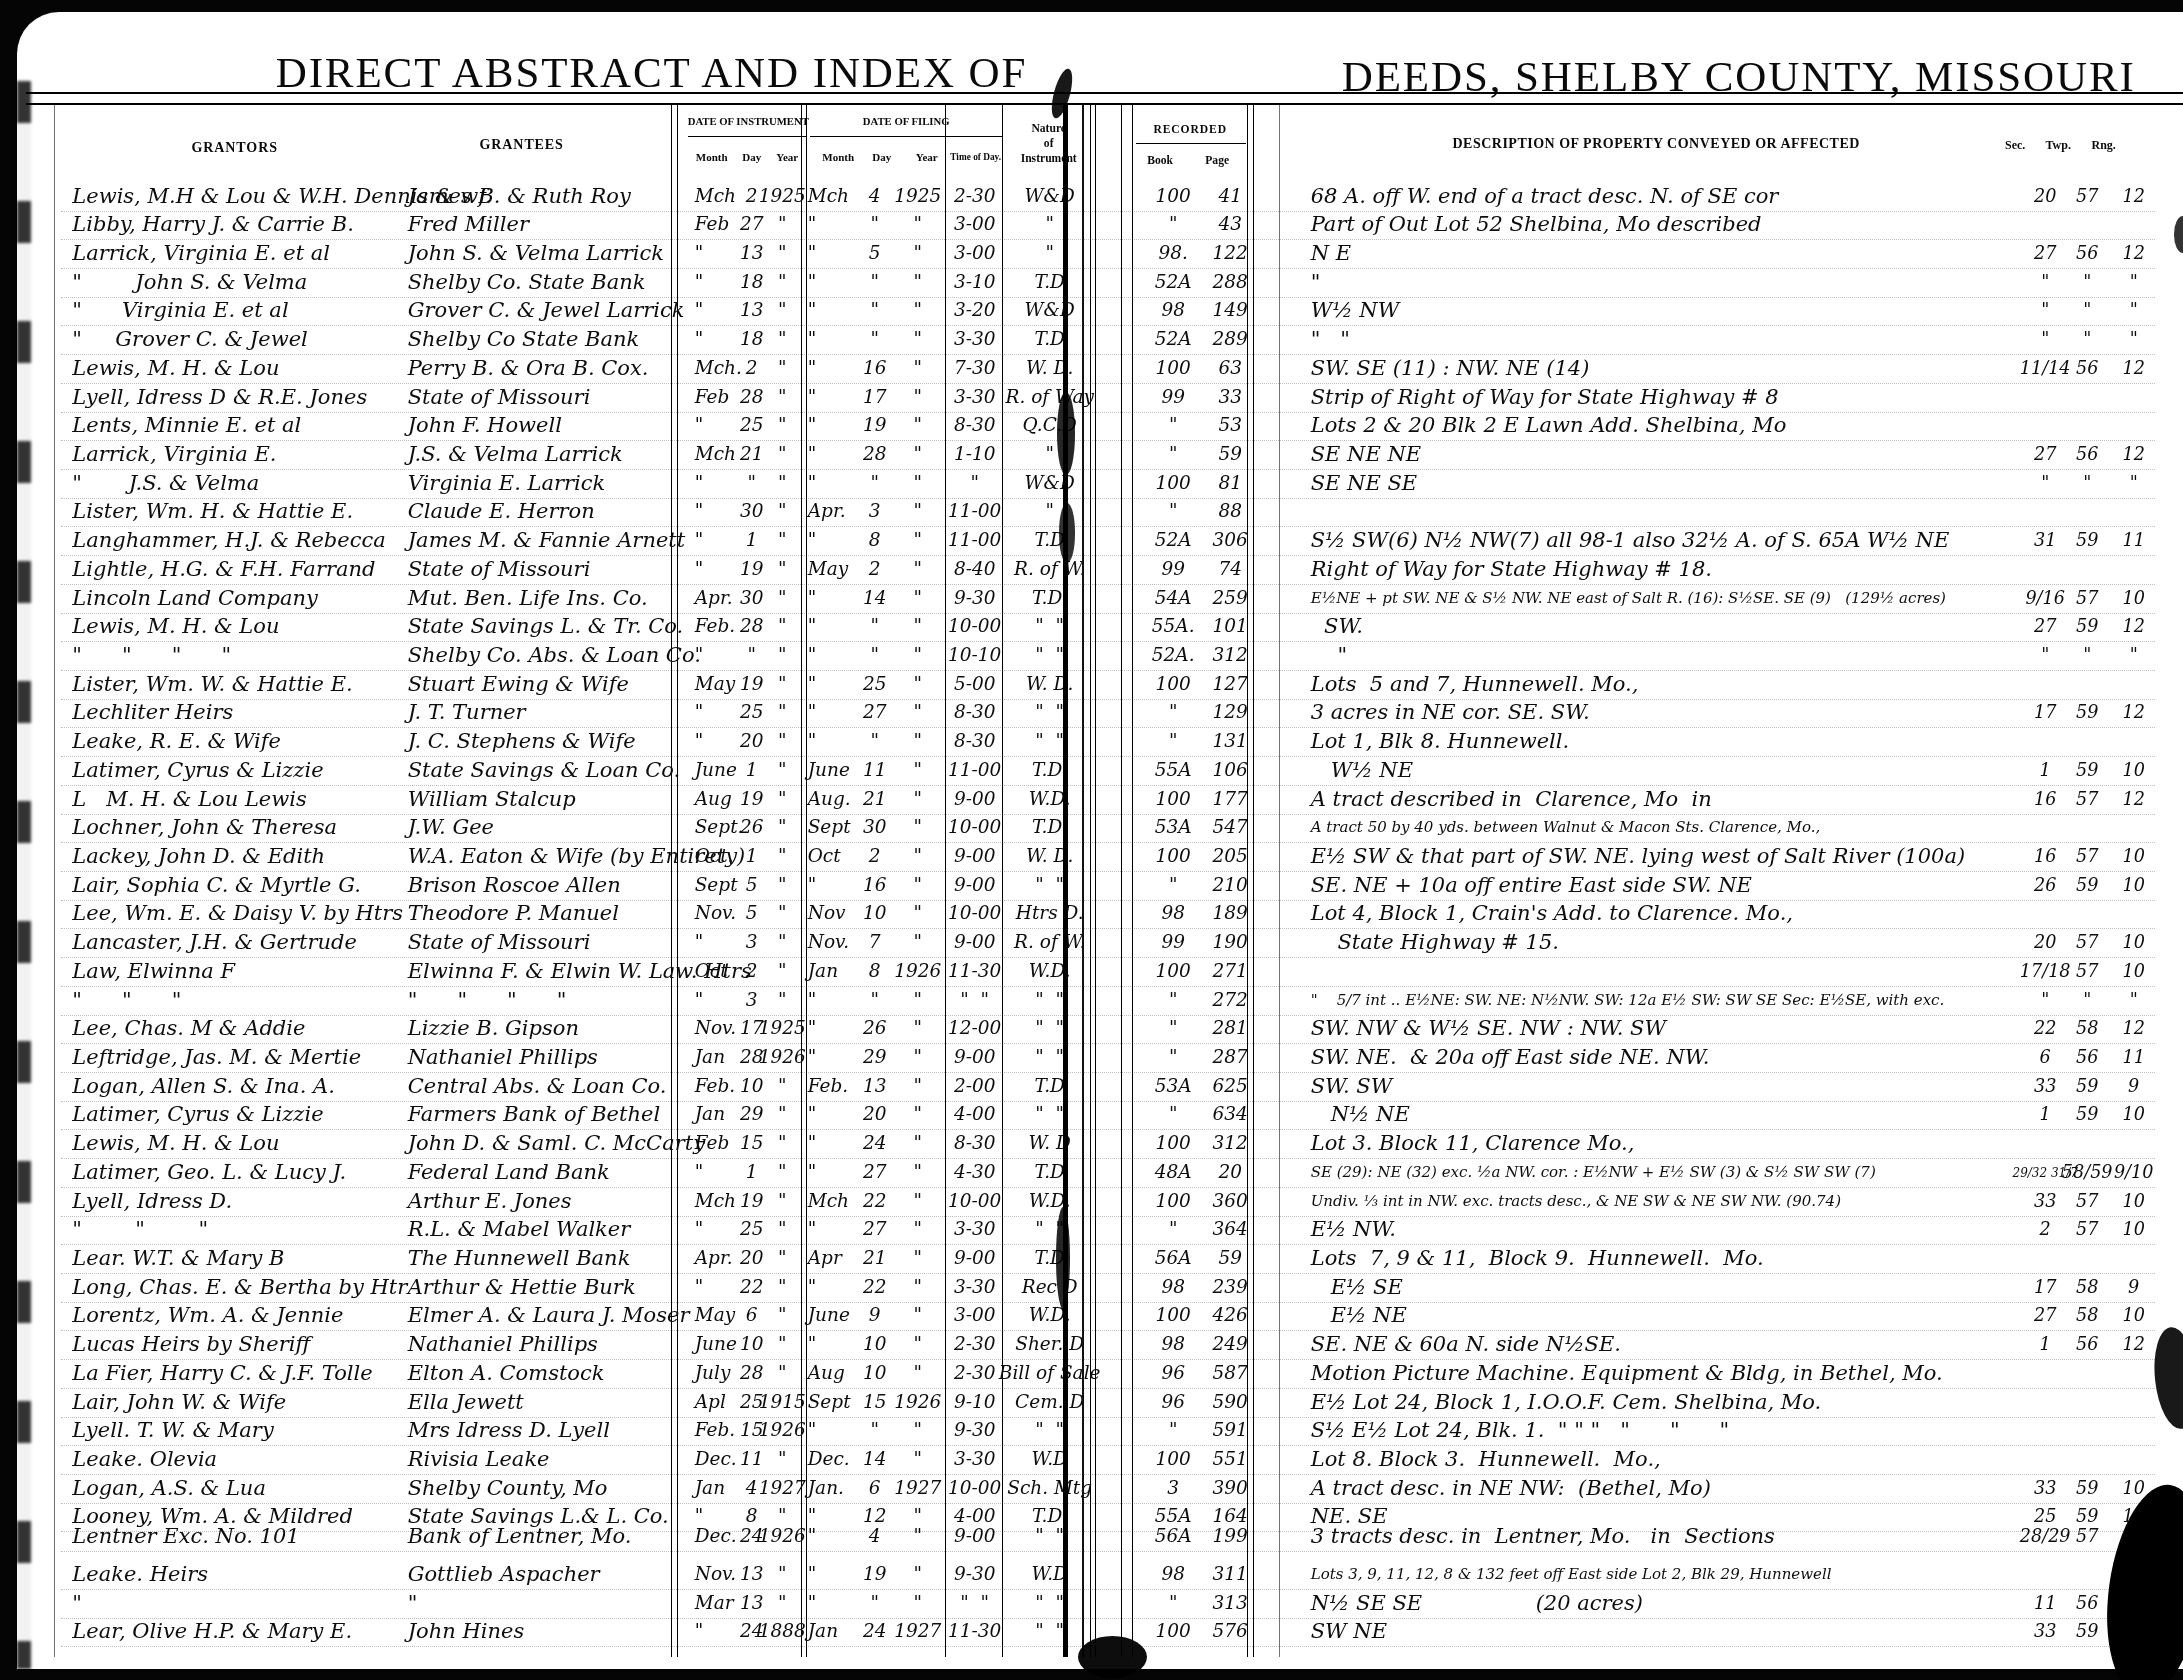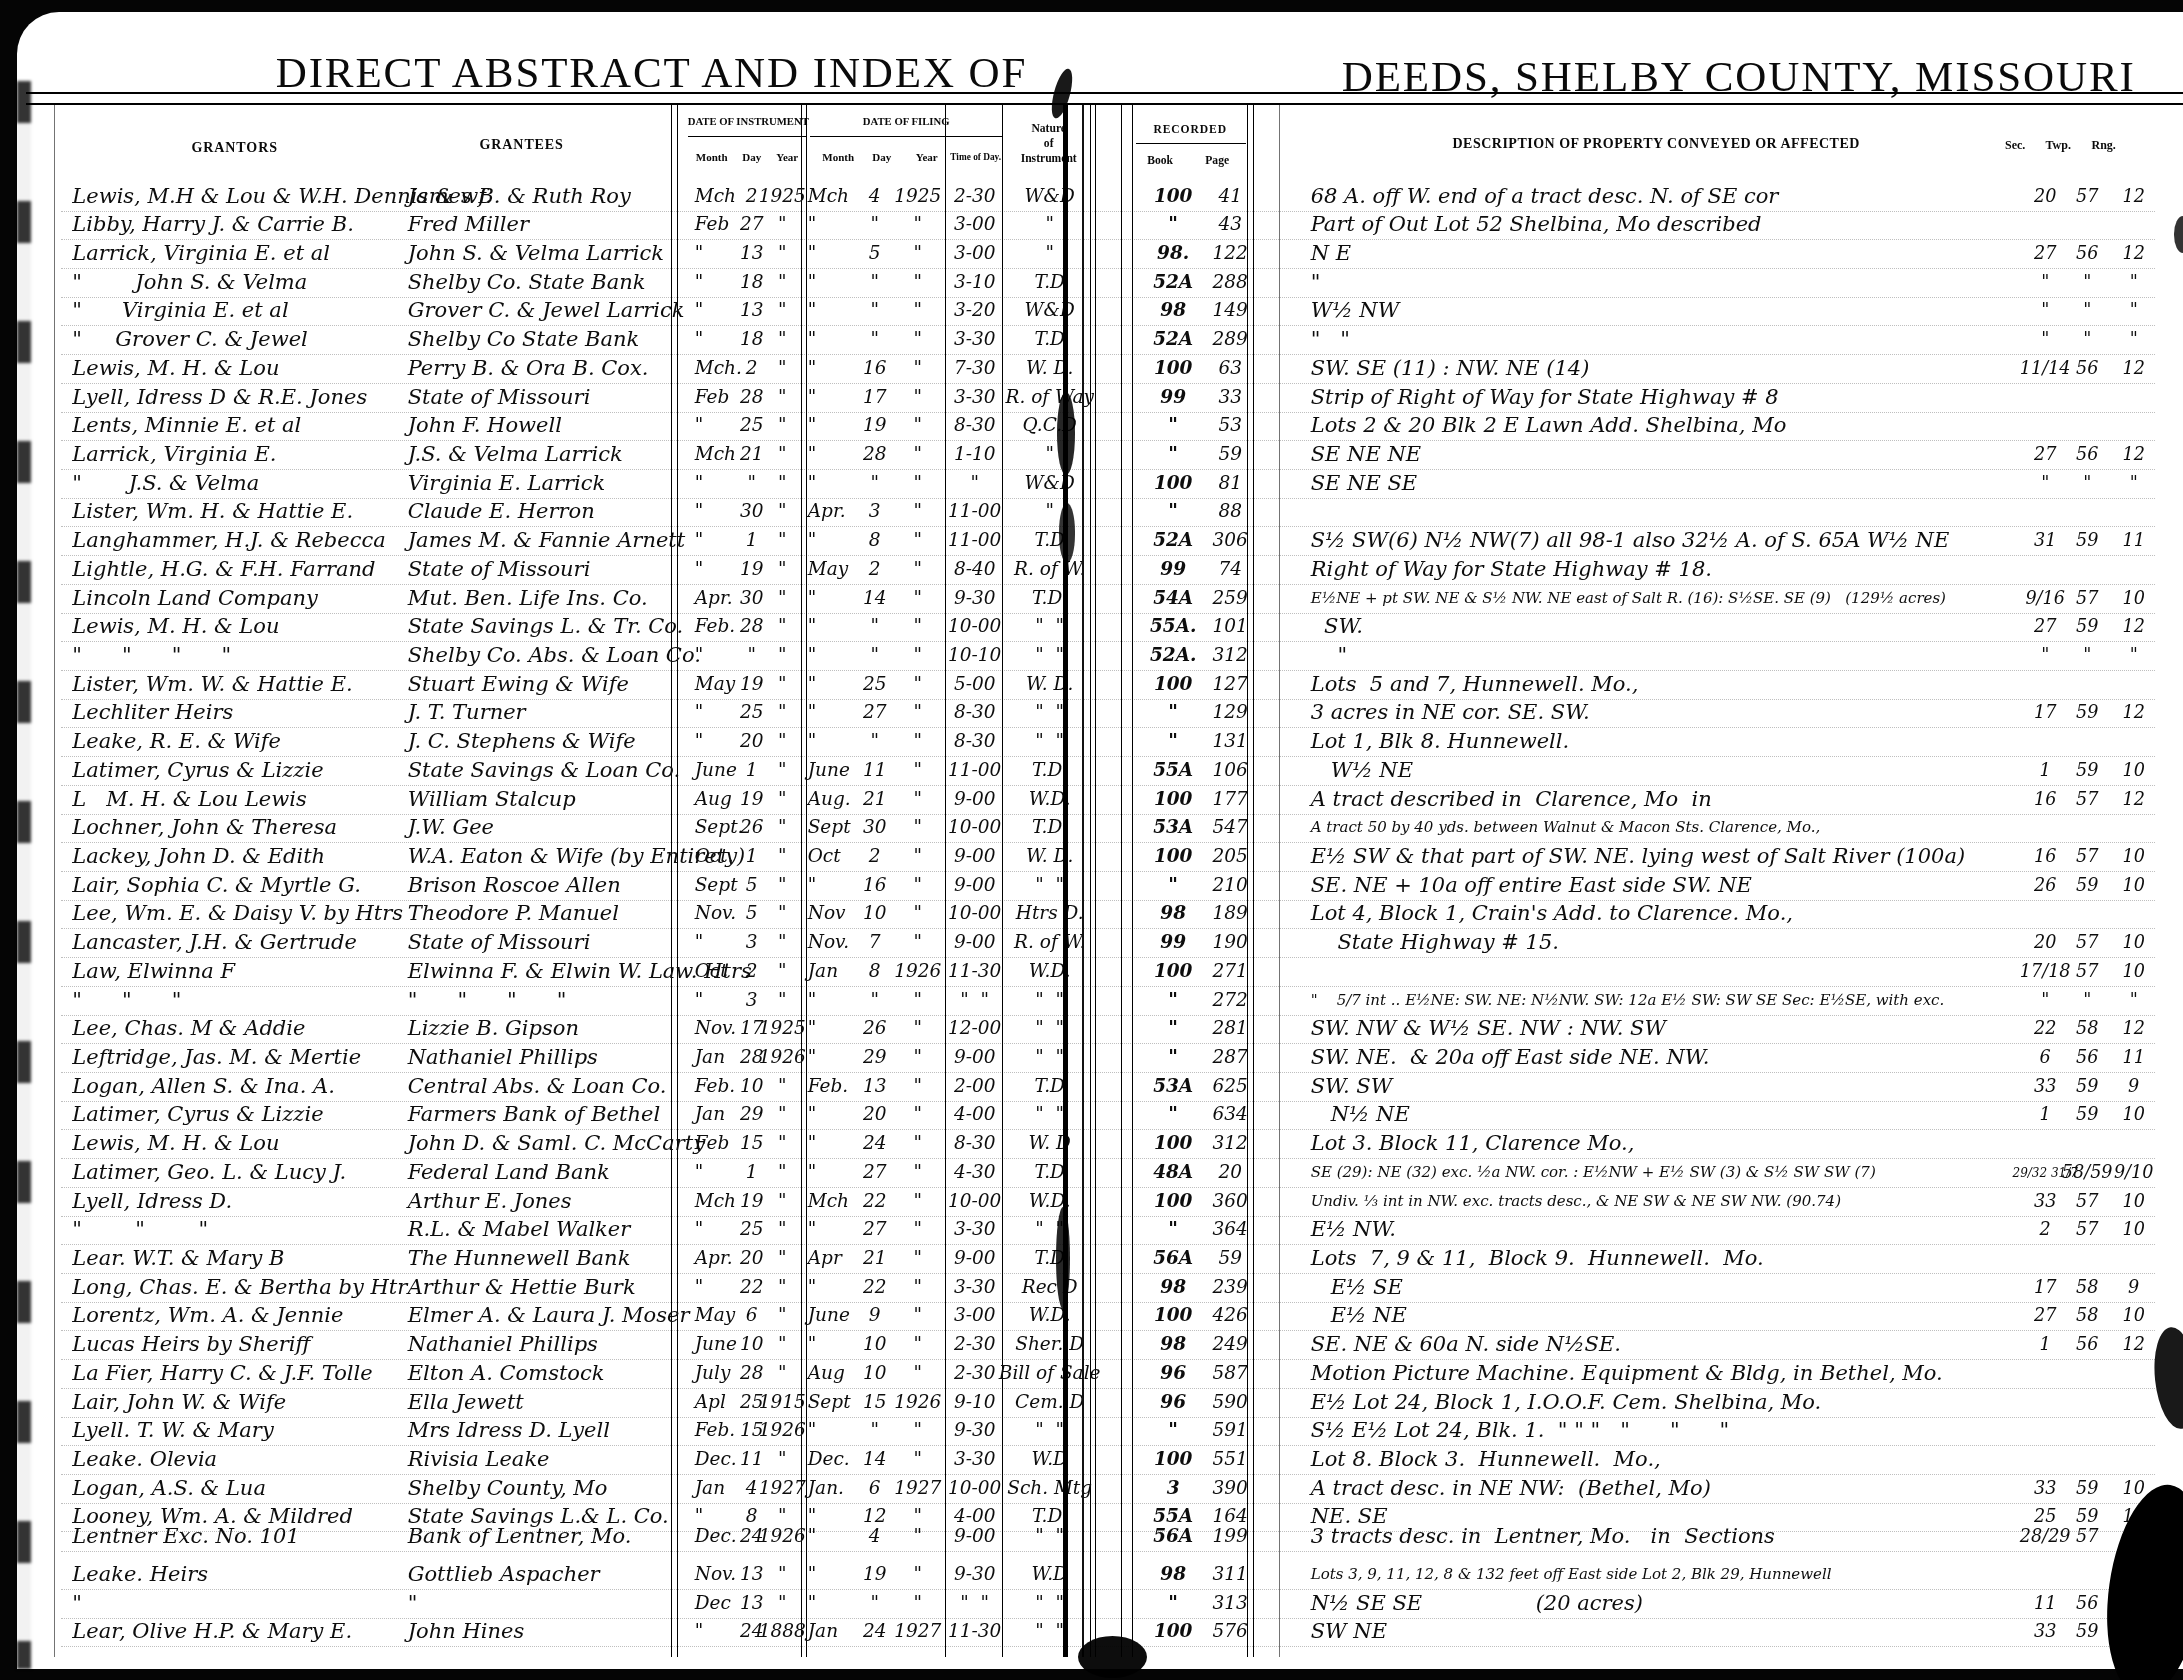--- a/index.html
+++ b/index.html
@@ -30,21 +30,21 @@
   .c-g{left:11.6px;width:574px;}
   .c-e{left:347px;width:278px;}
   .c-im{left:634px;width:46px;}
   .c-id{left:677px;width:28px;justify-content:center;}
   .c-iy{left:703px;width:37px;justify-content:center;}
   .c-fm{left:747px;width:51px;}
   .c-fd{left:798px;width:32px;justify-content:center;}
   .c-fy{left:829px;width:56px;justify-content:center;}
   .c-ft{left:888px;width:52px;justify-content:center;font-size:18.5px;}
   .c-n{left:948px;width:82px;justify-content:center;font-size:18.5px;}
-  .c-bk{left:1086px;width:53px;justify-content:center;font-size:18.5px;font-weight:bold;}
+  .c-bk{left:1086px;width:53px;justify-content:center;font-size:18.5px;}
   .c-pg{left:1140px;width:59px;justify-content:center;font-size:18.5px;}
   .c-d{left:1250px;width:713px;}
   .c-s{left:1963px;width:43px;justify-content:center;font-size:17.6px;}
   .c-t{left:2005px;width:43px;justify-content:center;font-size:17.6px;}
   .c-r{left:2049px;width:48px;justify-content:center;font-size:17.6px;}
   .c-im,.c-id,.c-iy,.c-fm,.c-fd,.c-fy{font-size:18.5px;}
   .c-s.sm,.c-t.sm,.c-r.sm{font-size:12px;}
   
   .gutter{position:absolute;top:93px;bottom:12px;left:1046px;width:5.6px;background:#000;
           filter:blur(0.5px);}
@@ -989,21 +989,21 @@
           <div class="cell c-bk">98</div>
           <div class="cell c-pg">311</div>
           <div class="cell c-d sm">Lots 3, 9, 11, 12, 8 &amp; 132 feet off East side Lot 2, Blk 29, Hunnewell</div>
           <div class="cell c-s"></div>
           <div class="cell c-t"></div>
           <div class="cell c-r"></div>
         </div>
         <div class="row" style="top: 1577px;">
           <div class="cell c-g">"</div>
           <div class="cell c-e">"</div>
-          <div class="cell c-im">Dec</div>
+          <div class="cell c-im">Mar</div>
           <div class="cell c-id">13</div>
           <div class="cell c-iy">"</div>
           <div class="cell c-fm">"</div>
           <div class="cell c-fd">"</div>
           <div class="cell c-fy">"</div>
           <div class="cell c-ft">"  "</div>
           <div class="cell c-n">"  "</div>
           <div class="cell c-bk">"</div>
           <div class="cell c-pg">313</div>
           <div class="cell c-d">N½ SE SE                 (20 acres)</div>

